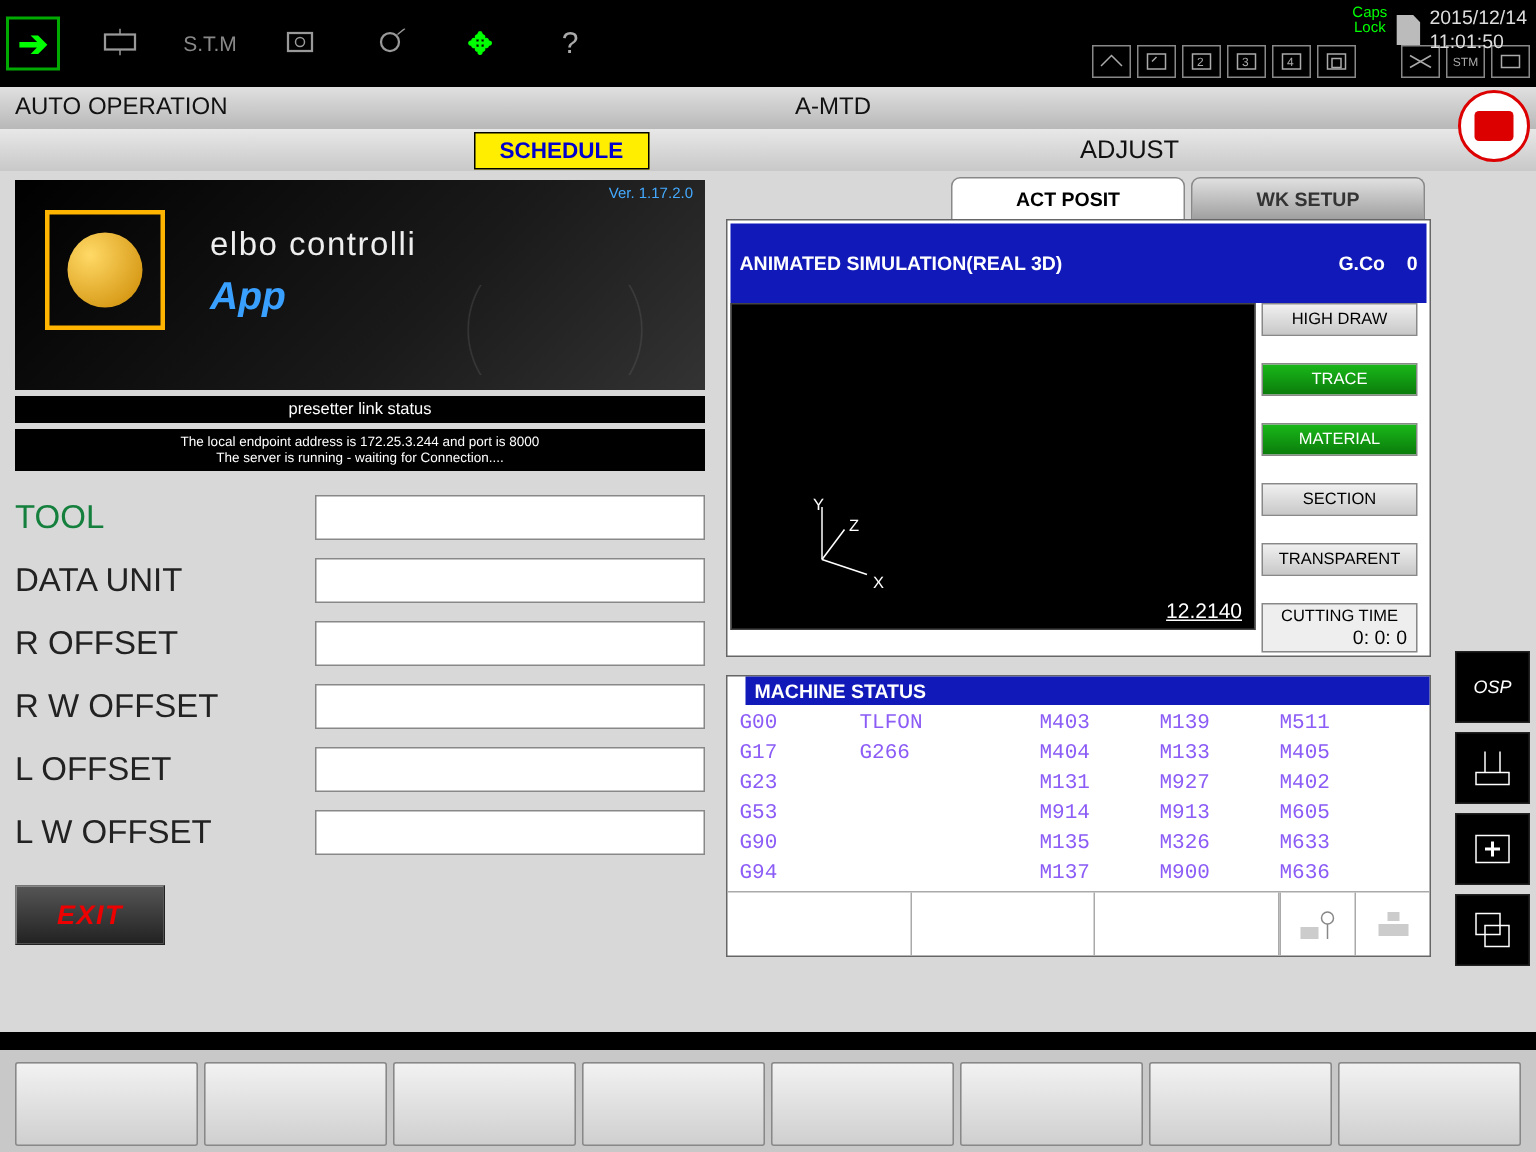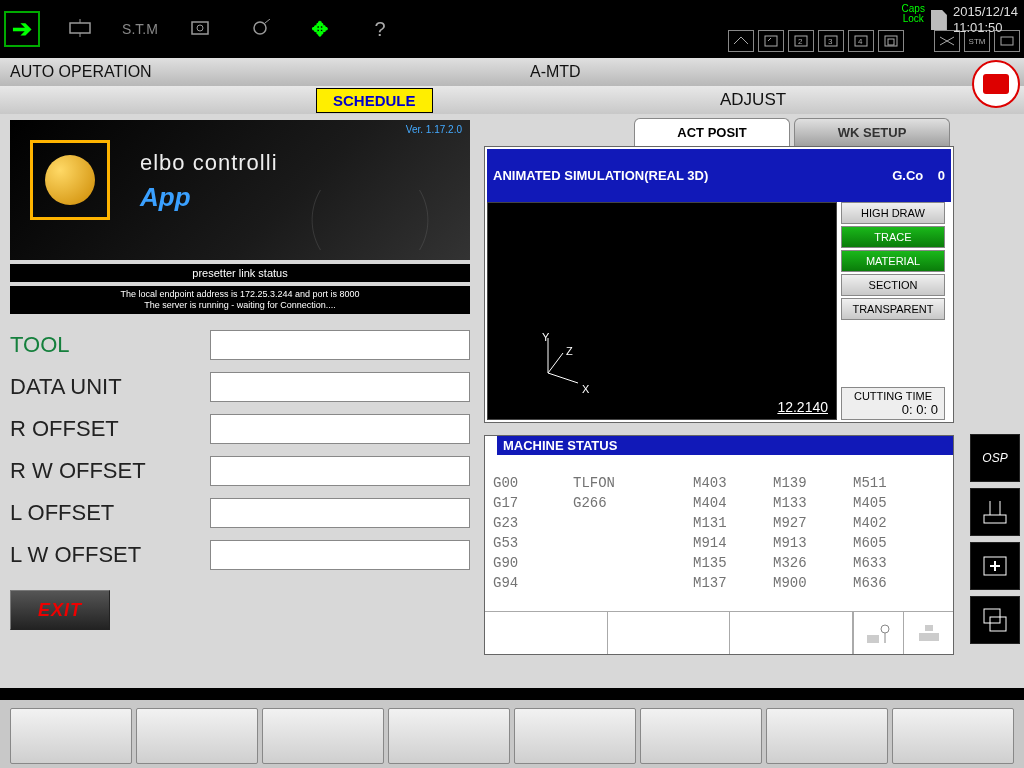--- a/index.html
+++ b/index.html
@@ -62,28 +62,28 @@
   .tab2 { flex: 1; background: linear-gradient(#e0e0e0, #a0a0a0); border: 1px solid #888; border-bottom: none; border-radius: 6px 6px 0 0; display: flex; align-items: center; justify-content: center; font-size: 13px; font-weight: bold; color: #333; margin-right: 4px; }
   .tab2.active { background: #fff; color: #000; }
   
   .sim-box { border: 1px solid #666; background: #fff; padding: 2px; }
   .sim-header { background: #1119b8; color: #fff; font-size: 13px; font-weight: bold; padding: 19px 6px; display: flex; justify-content: space-between; }
   .sim-body { display: flex; }
   .viewport { width: 350px; height: 218px; background: #000; position: relative; border: 1px solid #444; }
   .axis-label { position: absolute; color: #fff; font-size: 11px; }
   .coord-readout { position: absolute; right: 8px; bottom: 4px; color: #fff; font-size: 14px; text-decoration: underline; }
   .sim-side { width: 104px; margin-left: 4px; display: flex; flex-direction: column; }
-  .sim-btn { height: 22px; background: linear-gradient(#f0f0f0, #c8c8c8); border: 1px solid #888; font-size: 11px; display: flex; align-items: center; justify-content: center; margin-bottom: 2px; cursor: pointer; }
+  .sim-btn { height: 22px; background: linear-gradient(#f0f0f0, #c8c8c8); border: 1px solid #888; font-size: 11px; display: flex; align-items: center; justify-content: center; margin-bottom: 18px; cursor: pointer; }
   .sim-btn.green { background: linear-gradient(#1ab81a, #0a7c0a); color: #fff; }
   .cut-time-box { margin-top: auto; border: 1px solid #888; background: #eee; padding: 2px; font-size: 11px; text-align: center; }
   .cut-time-val { text-align: right; padding-right: 4px; font-size: 13px; }
   
   .mstatus-box { border: 1px solid #666; background: #fff; margin-top: 12px; }
   .mstatus-header { background: #1119b8; color: #fff; font-size: 13px; font-weight: bold; padding: 2px 6px; margin-left: 12px; }
-  .mstatus-grid { padding: 20px 8px; display: grid; grid-template-columns: 80px 120px 80px 80px 80px; row-gap: 4px; font-size: 14px; color: #737373; font-family: 'Courier New', monospace; }
+  .mstatus-grid { padding: 4px 8px; display: grid; grid-template-columns: 80px 120px 80px 80px 80px; row-gap: 4px; font-size: 14px; color: #8b5cf6; font-family: 'Courier New', monospace; }
   .mstatus-bottom { display: flex; border-top: 1px solid #aaa; }
   .mstatus-bottom .cell { flex: 1; height: 42px; border-right: 1px solid #aaa; }
   .mstatus-bottom .iconcell { width: 50px; height: 42px; border-left: 1px solid #aaa; display:flex; align-items:center; justify-content:center; color:#666; }
   
   
   .vstrip { position: absolute; right: 4px; top: 320px; width: 50px; display: flex; flex-direction: column; gap: 6px; }
   .vstrip .vicon { width: 50px; height: 48px; background: #000; border: 1px solid #222; display: flex; align-items: center; justify-content: center; color: #fff; font-size: 18px; }
   
   
   .bottom-bar { position: absolute; left: 0; right: 0; bottom: 0; height: 68px; background: #c8c8c8; display: flex; }

